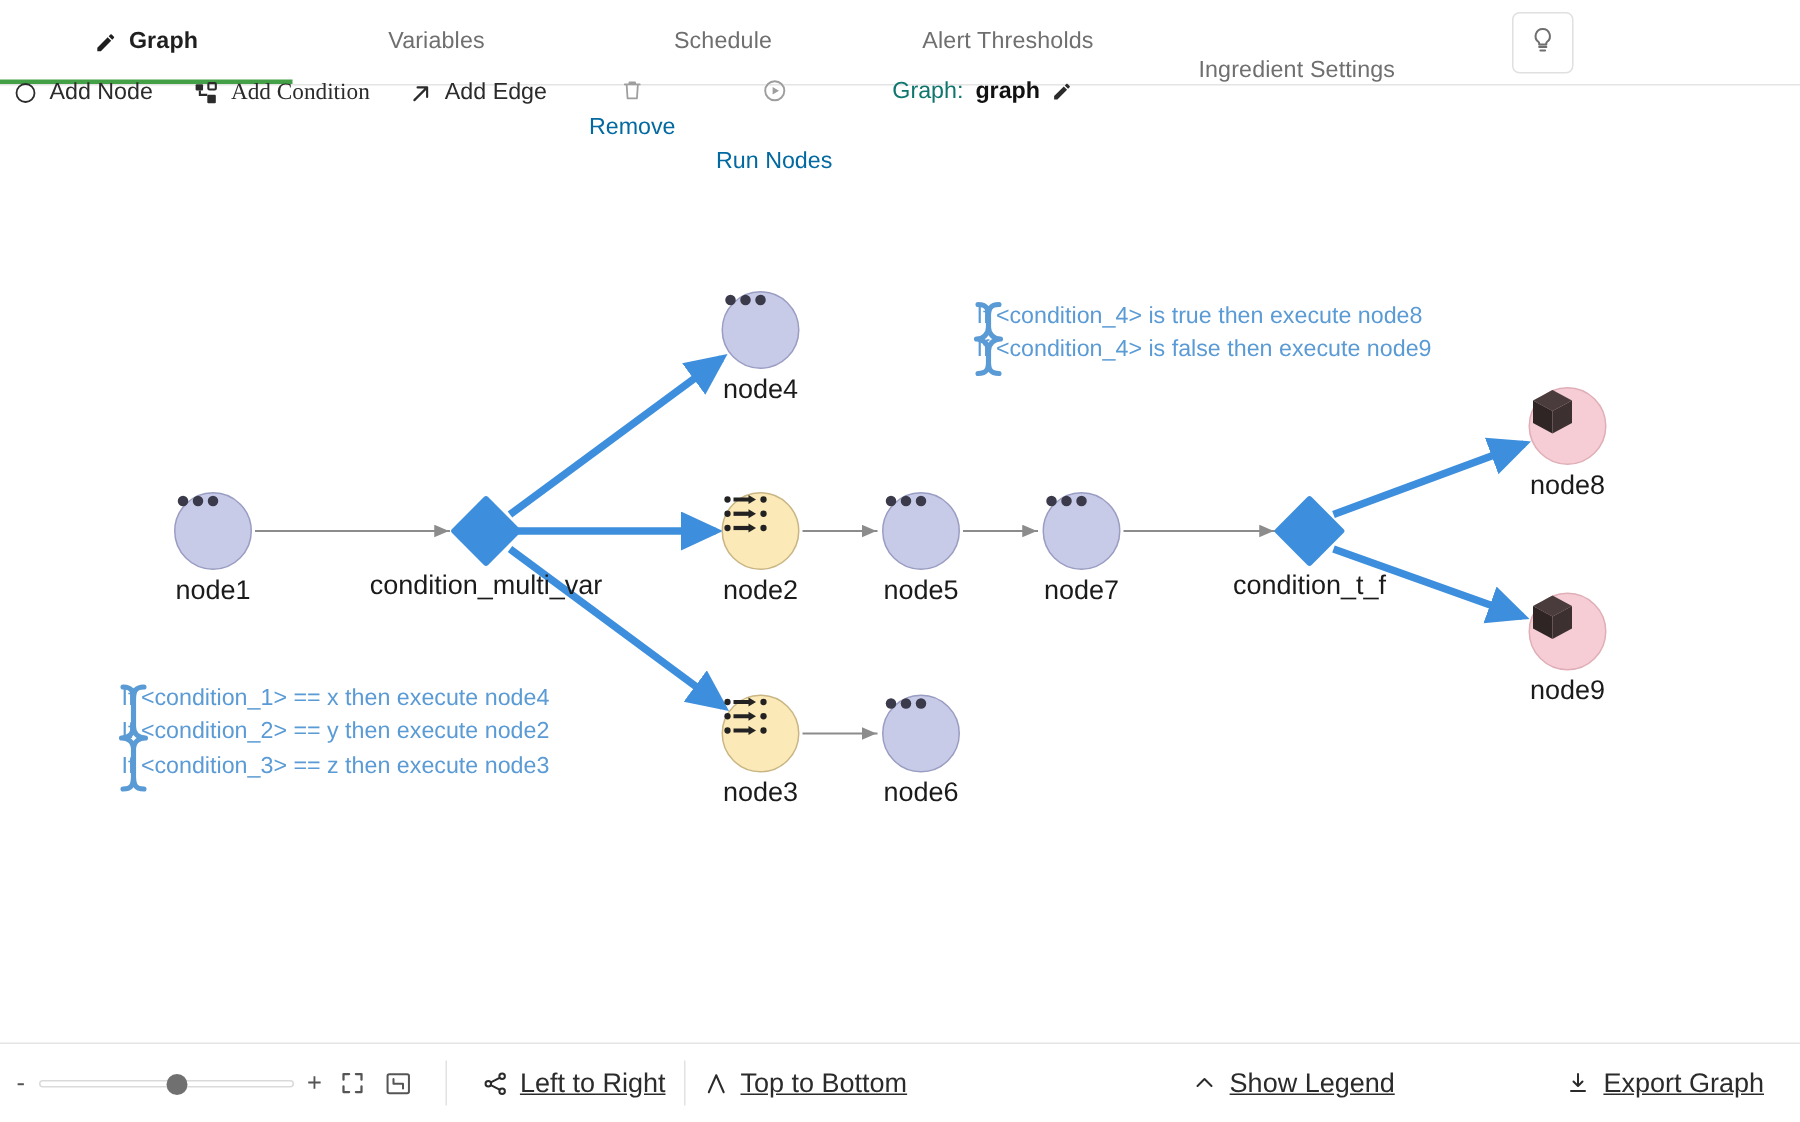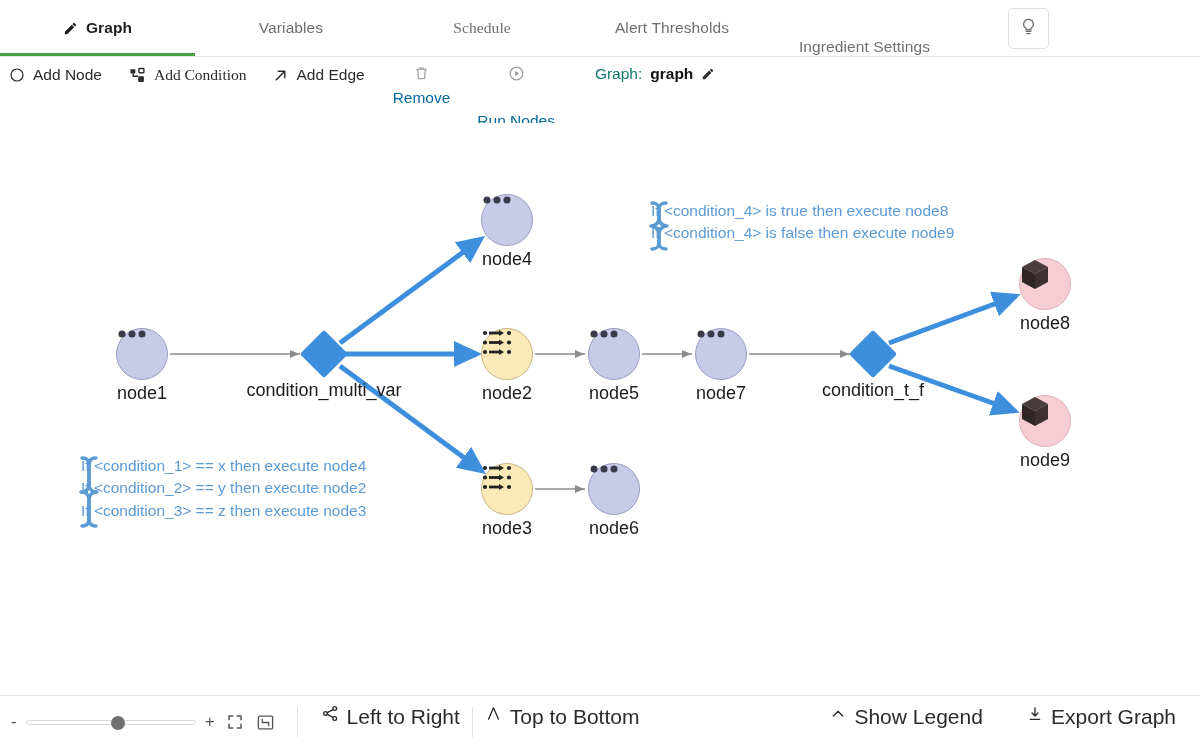--- a/index.html
+++ b/index.html
@@ -20,39 +20,39 @@
     display: flex; align-items: stretch;
   }
   .tab {
     display:flex; align-items:center; justify-content:center; gap:8px;
     height:56px; position:relative;
     font-size:15.5px; color:#6f6f6f; cursor:pointer;
     letter-spacing:0.1px;
   }
   .tab-graph      { width:195px; }
   .tab-variables  { width:192px; }
-  .tab-schedule   { width:190px;font-family:Liberation Serif, serif; }
+  .tab-schedule   { width:190px; }
   .tab-alert      { width:190px; }
   .tab-ingredient { width:195px;align-items:flex-end; }
   .tab.active { color:#1f1f1f; font-weight:600; }
   .tab.active::after {
     content:""; position:absolute; left:0; right:0; bottom:0;
     height:3px; background: var(--accent, #43a047);
   }
   .pencil-icon { display:inline-block; width:15px; height:15px; }
   .lightbulb-btn {
     width:41px; height:41px; margin-top:8px; margin-left:46px;
     border:1px solid #e0e0e0; border-radius:5px;
     display:flex; align-items:center; justify-content:center;
     cursor:pointer; background:#fff;
   }
 
   
   .toolbar {
-    position:absolute; top:57px; left:0; width:1200px; height:66px;
+    position:absolute; top:44px; left:0; width:1200px; height:66px;
     display:flex; align-items:flex-start;
   }
   .tool {
     display:flex; align-items:center; gap:8px;
     font-size:15.5px; color:#2b2b2b; cursor:pointer;
     height:20px; margin-top:8px;
   }
   .tool.disabled { color:#0369a1; cursor:default;flex-direction:column; }
   .tool-icon { display:inline-flex; width:17px; height:17px; align-items:center; justify-content:center; }
   .tool-addnode      { margin-left:8px; }
@@ -131,22 +131,22 @@
   }
   .zoom-group { display:flex; align-items:center; gap:9px; margin-left:11px; }
   .zoom-minus, .zoom-plus { font-size:17px; color:#555; cursor:pointer; user-select:none; }
   .slider { position:relative; width:170px; height:5px; background:#fff;
             border:1px solid #dadada; border-radius:3px; cursor:pointer; }
   .slider-knob { position:absolute; left:84px; top:-5px; width:14px; height:14px;
                  border-radius:50%; background:#707070; cursor:grab; }
   .icon-btn { width:22px; height:22px; display:flex; align-items:center; justify-content:center; cursor:pointer; }
   .divider-v { width:1px; height:30px; background:#e2e2e2; }
   .bottom-btn {
-    display:flex; gap:8px; font-size:21px; color:#2b2b2b;
-    cursor:pointer; height:34px; padding:0 12px;
+    display:flex; align-items:center; gap:8px; font-size:18px; color:#2b2b2b;
+    cursor:pointer; height:34px; padding:0 12px;text-decoration:underline;
   }
 </style>
 </head>
 <body>
 
 <div id="app">
 
   <div class="tabbar">
     <div class="tab tab-graph active">
       <span class="pencil-icon">

